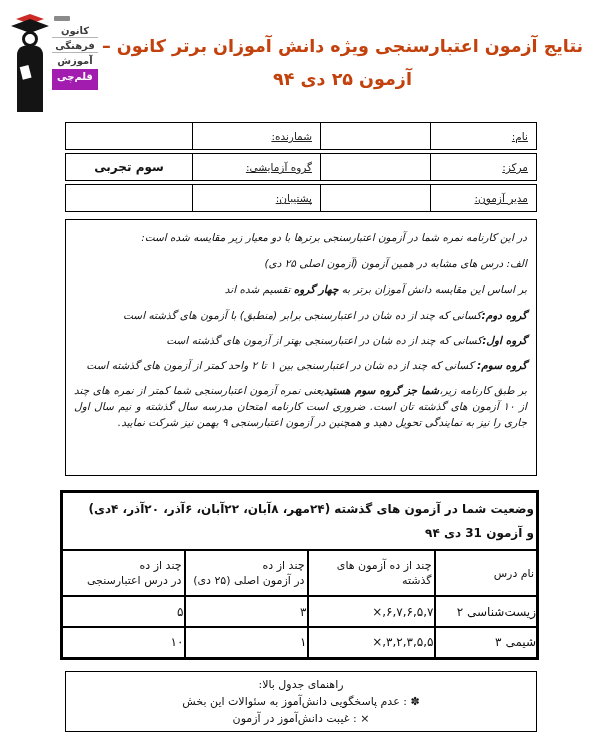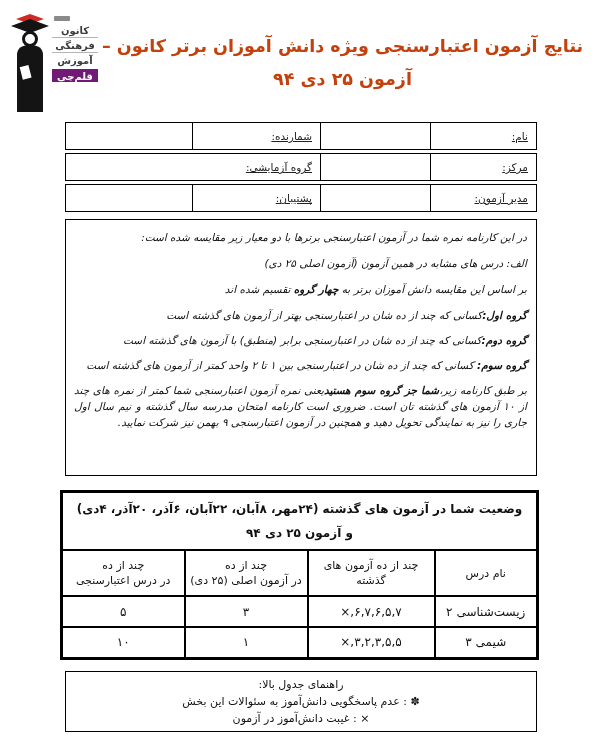--- a/index.html
+++ b/index.html
@@ -21,23 +21,23 @@
   }
   .logo-words { width: 46px; padding-top: 2px; display: flex; flex-direction: column; align-items: stretch; }
   .pencil { display:block; width: 16px; height: 5px; background: #8a8a8a; margin: 0 0 2px 2px; border-radius: 1px; }
   .logo-word {
     font-size: 10px; font-weight: bold; color: #3c3c3c;
     text-align: center; padding: 2px 0 1px 0;
     border-bottom: 1px solid #b5b5b5;
   }
   .logo-word.last { border-bottom: none; }
   .logo-badge {
-    margin-top: 2px; background: #701a75; color: #fff;
+    margin-top: 2px; background: #a21caf; color: #fff;
     font-size: 10px; font-weight: bold; text-align: center;
-    padding: 2px 2px 0 2px;
+    padding: 2px 2px 8px 2px;
   }
 
   
   .title-block {
     margin: 30px 10px 0 95px;
     text-align: center;
     color: #c2410c;
     font-weight: bold;
     font-size: 17.5px;
     line-height: 33px;
@@ -76,21 +76,21 @@
   .para { text-align: justify; }
 
   
   .score-table {
     margin: 14px 61px 0 63px;
     border-collapse: collapse;
     width: 476px;
     table-layout: fixed;
     border: 3px solid #000;
   }
-  .score-table td { border: 2px solid #000; text-align: center; vertical-align: middle; background:#fff; }
+  .score-table td { border: 2px solid #000; text-align: right; vertical-align: middle; background:#fff; }
   .score-title-cell { font-weight: bold; font-size: 12px; line-height: 24px; padding: 4px 2px; }
   .col-header { font-size: 11px; line-height: 15px; padding: 6px 2px; height: 46px; }
   .score-row td { font-size: 12px; height: 31px; }
   .ltr { direction: ltr; unicode-bidi: isolate; }
 
   
   .legend-box {
     margin: 11px 63px 0 65px;
     border: 1px solid #000;
     height: 61px;
@@ -132,54 +132,55 @@
     <div class="info-row">
       <div class="info-label">نام:</div>
       <div class="info-value"></div>
       <div class="info-label">شمارنده:</div>
       <div class="info-value"></div>
     </div>
     <div class="info-row">
       <div class="info-label">مرکز:</div>
       <div class="info-value"></div>
       <div class="info-label">گروه آزمایشی:</div>
+      <div class="info-value">سوم تجربی</div>
     </div>
     <div class="info-row">
       <div class="info-label">مدیر آزمون:</div>
       <div class="info-value"></div>
       <div class="info-label">پشتیبان:</div>
       <div class="info-value"></div>
     </div>
   </div>
 
   <div class="desc-box">
     <div>در این کارنامه نمره شما در آزمون اعتبارسنجی برترها با دو معیار زیر مقایسه شده است:</div>
     <div class="gap"></div>
     <div>الف: درس های مشابه در همین آزمون (آزمون اصلی ۲۵ دی)</div>
     <div class="gap"></div>
     <div><span>بر اساس این مقایسه دانش آموزان برتر به </span><b>چهار گروه</b><span> تقسیم شده اند</span></div>
     <div class="gap"></div>
+    <div class="group-line"><b>گروه دوم:</b><span>کسانی که چند از ده شان در اعتبارسنجی برابر (منطبق) با آزمون های گذشته است</span></div>
     <div class="group-line"><b>گروه اول:</b><span>کسانی که چند از ده شان در اعتبارسنجی بهتر از آزمون های گذشته است</span></div>
-    <div class="group-line"><b>گروه دوم:</b><span>کسانی که چند از ده شان در اعتبارسنجی برابر (منطبق) با آزمون های گذشته است</span></div>
     <div class="group-line"><b>گروه سوم:</b><span> کسانی که چند از ده شان در اعتبارسنجی بین ۱ تا ۲ واحد کمتر از آزمون های گذشته است</span></div>
     <div class="para"><span>بر طبق کارنامه زیر،</span><b>شما جز گروه سوم هستید</b><span>یعنی نمره آزمون اعتبارسنجی شما کمتر از نمره های چند از ۱۰ آزمون های گذشته تان است. ضروری است کارنامه امتحان مدرسه سال گذشته و نیم سال اول جاری را نیز به نمایندگی تحویل دهید و همچنین در آزمون اعتبارسنجی ۹ بهمن نیز شرکت نمایید.</span></div>
   </div>
 
   <table class="score-table">
     <colgroup>
       <col style="width:103px">
       <col style="width:127px">
       <col style="width:123px">
       <col style="width:123px">
     </colgroup>
     <tbody>
       <tr>
         <td colspan="4" class="score-title-cell">
           <div>وضعیت شما در آزمون های گذشته (۲۴مهر، ۸آبان، ۲۲آبان، ۶آذر، ۲۰آذر، ۴دی)</div>
-          <div>و آزمون ۲۵ دی ۹۴</div>
+          <div>و آزمون 31 دی ۹۴</div>
         </td>
       </tr>
       <tr>
         <td class="col-header">
           <div>نام درس</div>
           <div></div>
         </td>
         <td class="col-header">
           <div>چند از ده آزمون های</div>
           <div>گذشته</div>

